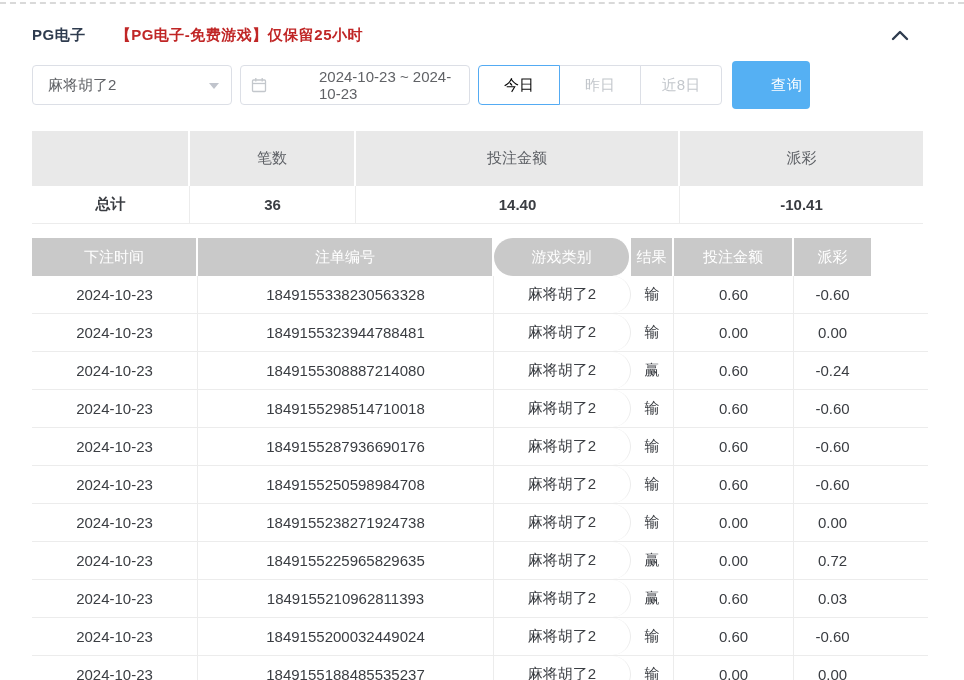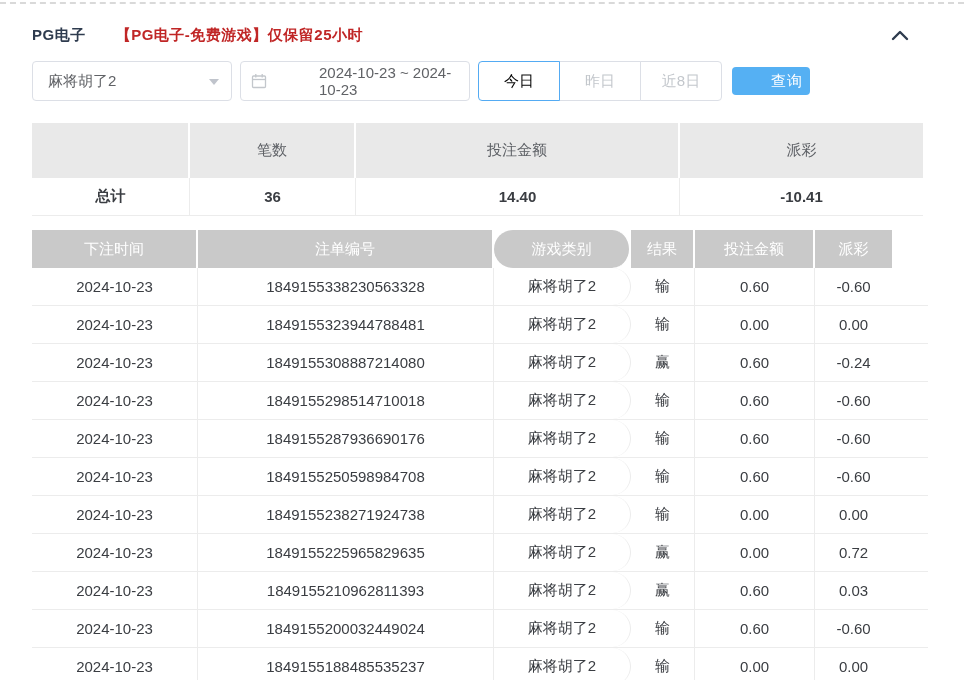--- a/index.html
+++ b/index.html
@@ -25,21 +25,21 @@
     border-left:5px solid transparent; border-right:5px solid transparent; border-top:6px solid #c0c4cc; }
   .daterange { width:230px; margin-left:8px; padding:0 10px; cursor:pointer;gap:44px; }
   .cal-icon { margin-right:8px; flex:none; display:flex; }
   .btn-group { display:inline-flex; margin-left:8px; }
   .qbtn { height:40px; width:82px; background:#fff; border:1px solid #dcdfe6; font-size:15px;
     color:#c3c7cc; display:flex; align-items:center; justify-content:center; cursor:pointer; }
   .qbtn + .qbtn { margin-left:-1px; }
   .qbtn:first-child { border-radius:4px 0 0 4px; }
   .qbtn:last-child { border-radius:0 4px 4px 0; }
   .qbtn.active { color:#000000; border-color:#54abf3; position:relative; z-index:2; }
-  .query-btn { margin-left:10px; height:28px; width:78px; background:#55b0f3; color:#fff;
+  .query-btn { margin-left:10px; height:48px; width:78px; background:#55b0f3; color:#fff;
     border:none; border-radius:4px; font-size:15px; cursor:pointer; letter-spacing:1px;padding-left:32px; }
 
   
   .summary { margin:22px 0 0 32px; width:891px; font-size:15px; }
   .summary .s-head { display:flex; height:55px; }
   .summary .s-head .cell { background:#e9e9e9; color:#5e6166; display:flex; align-items:center;
     justify-content:center; border-right:2px solid #fff; }
   .summary .s-head .cell:last-child { border-right:none; }
   .summary .s-row { display:flex; height:38px; border-bottom:1px solid #ececec; }
   .summary .s-row .cell { display:flex; align-items:center; justify-content:center; color:#3a3d42;
@@ -50,21 +50,21 @@
   
   .grid { margin:14px 0 0 32px; width:896px; font-size:15px; }
   .g-head { display:flex; height:38px; }
   .g-head .cell { background:#c9c9c9; color:#fff; display:flex; align-items:center; justify-content:center;
     border-right:2px solid #fff; }
   .g-head .cell:last-child { border-right:none; }
   .g-row { display:flex; height:38px; border-bottom:1px solid #ececec; background:#fff; }
   .g-row .cell { display:flex; align-items:center; justify-content:center; color:#3a3d42;
     border-right:1px solid #ececec; }
   .g-row .cell:last-child { border-right:none; }
-  .c1 { width:166px; } .c2 { width:296px; } .c3 { width:137px;border-radius:19px; } .c4 { width:64px; }
+  .c1 { width:166px; } .c2 { width:296px; } .c3 { width:137px;border-radius:19px; } .c4 { width:43px; }
   .c5 { width:120px; } .c6 { width:77px; }
   .neg { color:#f25555; }
 </style>
 </head>
 <body>
 
 <div class="page">
   <div class="top-dashed"></div>
 
   <div class="panel-head">

